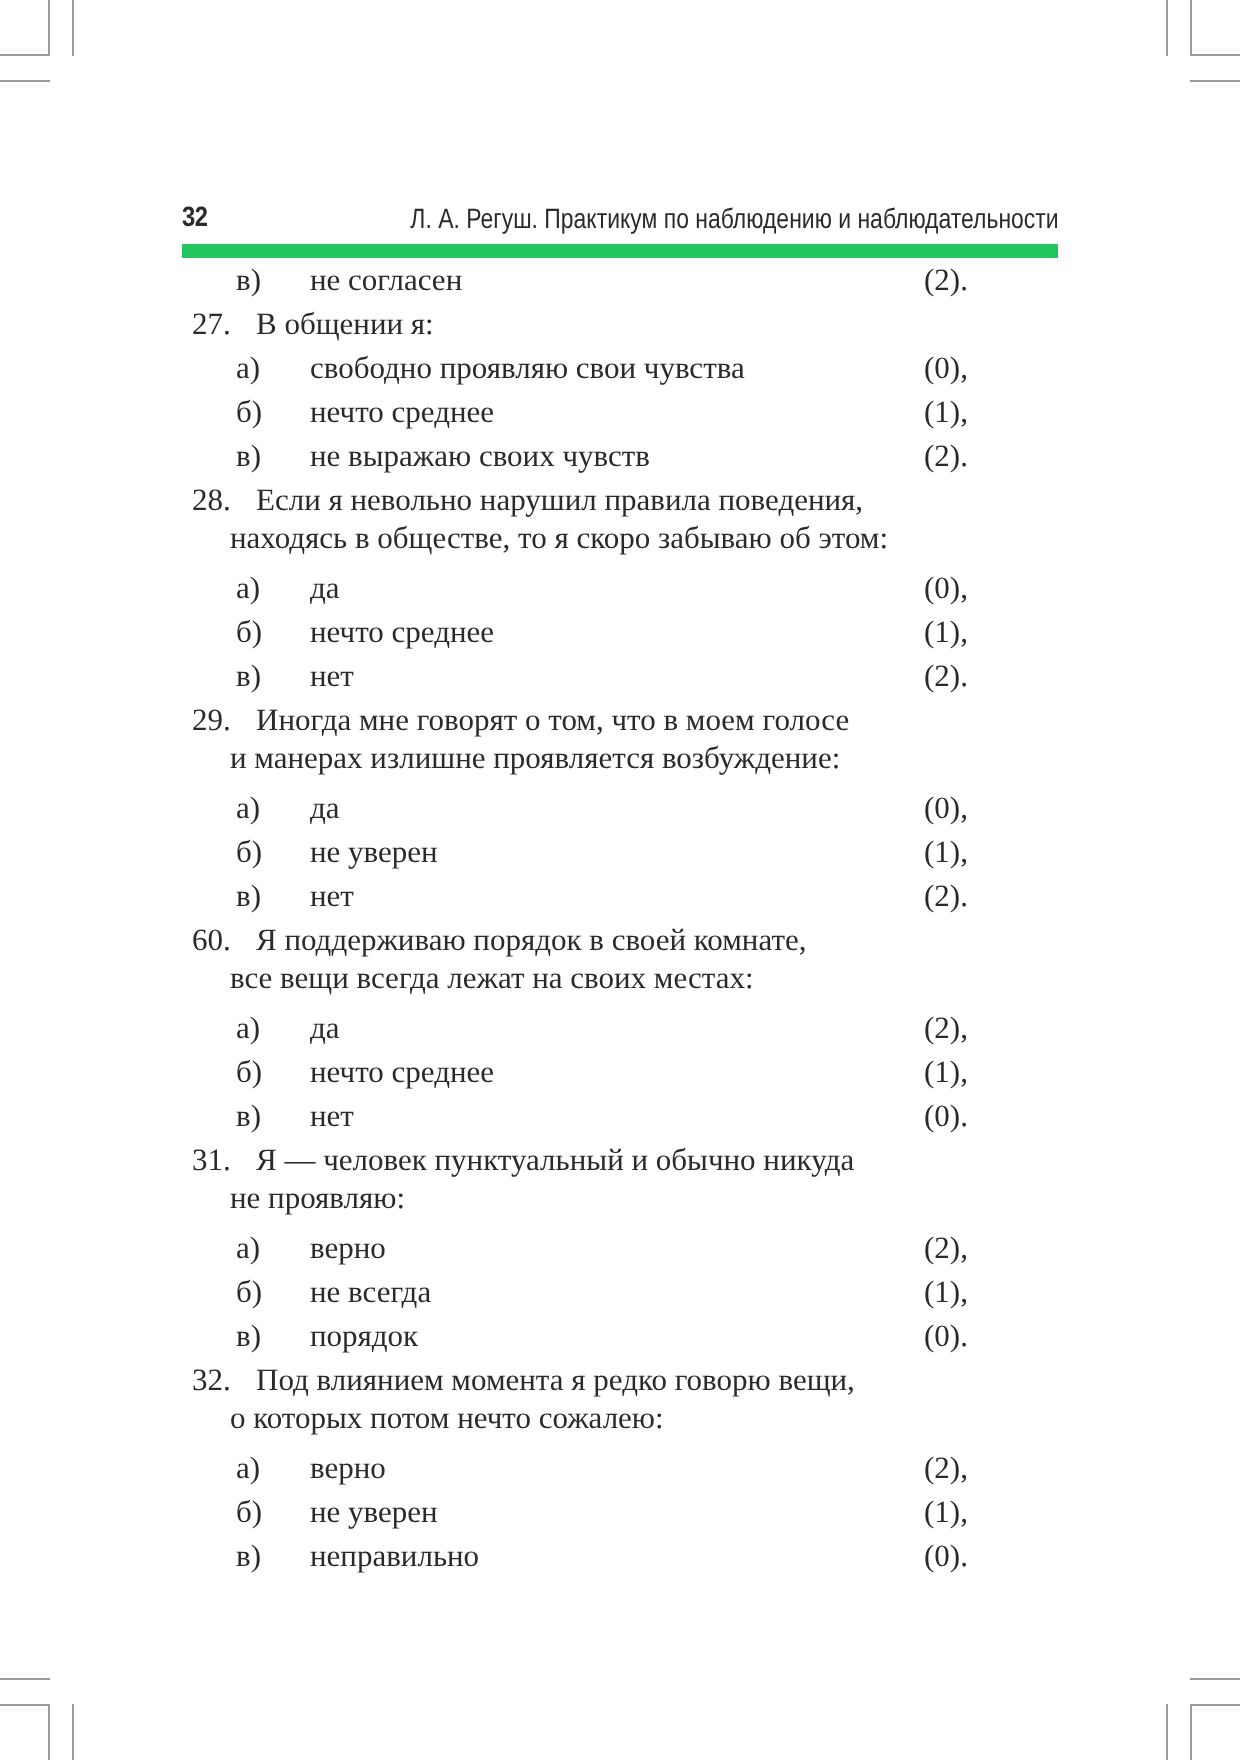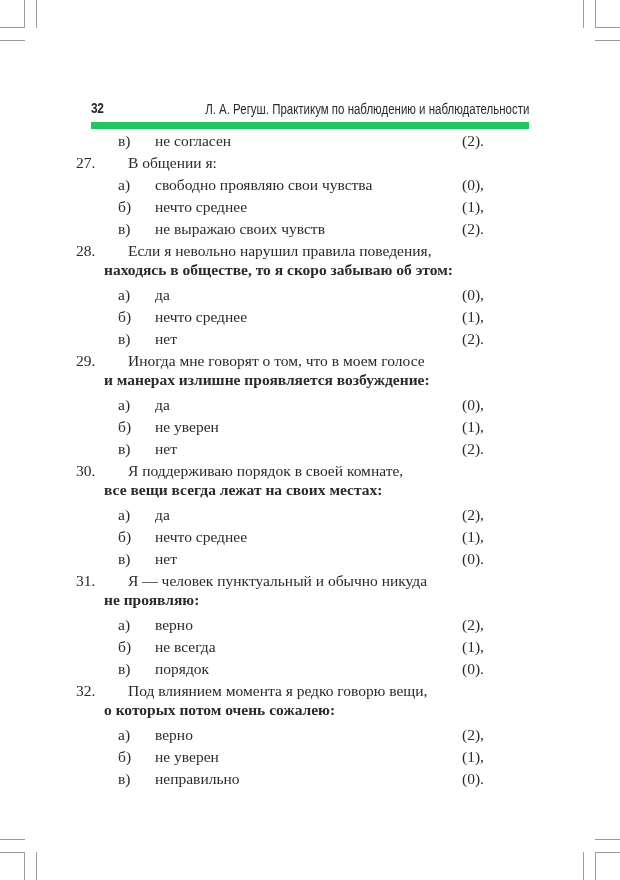--- a/index.html
+++ b/index.html
@@ -6,23 +6,23 @@
   body { width: 620px; height: 880px; position: relative; overflow: hidden; font-family: "Liberation Serif", "DejaVu Serif", serif; color: #2a2a2a; }
   .crop { position: absolute; background: #9a9a9a; }
   .header { position: absolute; left: 91px; top: 100px; width: 438px; height: 22px; border-bottom: 7px solid #22c55e; }
   .header .pnum { position: absolute; left: 0; top: 0; font-family: "Liberation Sans", "DejaVu Sans", sans-serif; font-weight: bold; font-size: 14px; letter-spacing: -0.3px; transform: scaleX(0.85); transform-origin: left; }
   .header .title { position: absolute; right: 0; top: 1px; font-family: "Liberation Sans", "DejaVu Sans", sans-serif; font-size: 14px; white-space: nowrap; transform: scaleX(0.82); transform-origin: right; }
   .content { position: absolute; left: 0; top: 130px; width: 620px; }
   .line { position: relative; height: 22px; font-size: 15.5px; line-height: 22px; white-space: nowrap; }
   .opt .letter { position: absolute; left: 118px; }
   .opt .text { position: absolute; left: 155px; }
   .opt .score { position: absolute; left: 462px; }
-  .q .num { position: absolute; left: 76px; }
+  .q .num { position: absolute; left: 96px; }
   .q .text { position: absolute; left: 128px; }
-  .q.cont .text { left: 104px; font-weight: bold; }
+  .q.cont .text { left: 115px; }
   .q-line2 { margin-top: -3px; }
 </style>
 </head>
 <body>
 
 <div class="crop" style="left:24px;top:0;width:1px;height:28px;"></div>
 <div class="crop" style="left:0;top:27px;width:25px;height:1px;"></div>
 <div class="crop" style="left:36px;top:0;width:1px;height:28px;"></div>
 <div class="crop" style="left:0;top:40px;width:25px;height:1px;"></div>
 
@@ -120,21 +120,21 @@
       </div>
     <div class="line opt">
         <span class="letter">в)</span>
         <span class="text">нет</span>
         <span class="score">(2).</span>
       </div>
   </div>
 
   <div>
     <div class="line q">
-      <span class="num">30.</span>
+      <span class="num">60.</span>
       <span class="text">Я поддерживаю порядок в своей комнате,</span>
     </div>
     <div class="line q cont q-line2">
       <span class="text">все вещи всегда лежат на своих местах:</span>
     </div>
     <div class="line opt" style="margin-top:3px">
         <span class="letter">а)</span>
         <span class="text">да</span>
         <span class="score">(2),</span>
       </div>
@@ -174,21 +174,21 @@
         <span class="score">(0).</span>
       </div>
   </div>
 
   <div>
     <div class="line q">
       <span class="num">32.</span>
       <span class="text">Под влиянием момента я редко говорю вещи,</span>
     </div>
     <div class="line q cont q-line2">
-      <span class="text">о которых потом очень сожалею:</span>
+      <span class="text">о которых потом нечто сожалею:</span>
     </div>
     <div class="line opt" style="margin-top:3px">
         <span class="letter">а)</span>
         <span class="text">верно</span>
         <span class="score">(2),</span>
       </div>
     <div class="line opt">
         <span class="letter">б)</span>
         <span class="text">не уверен</span>
         <span class="score">(1),</span>

